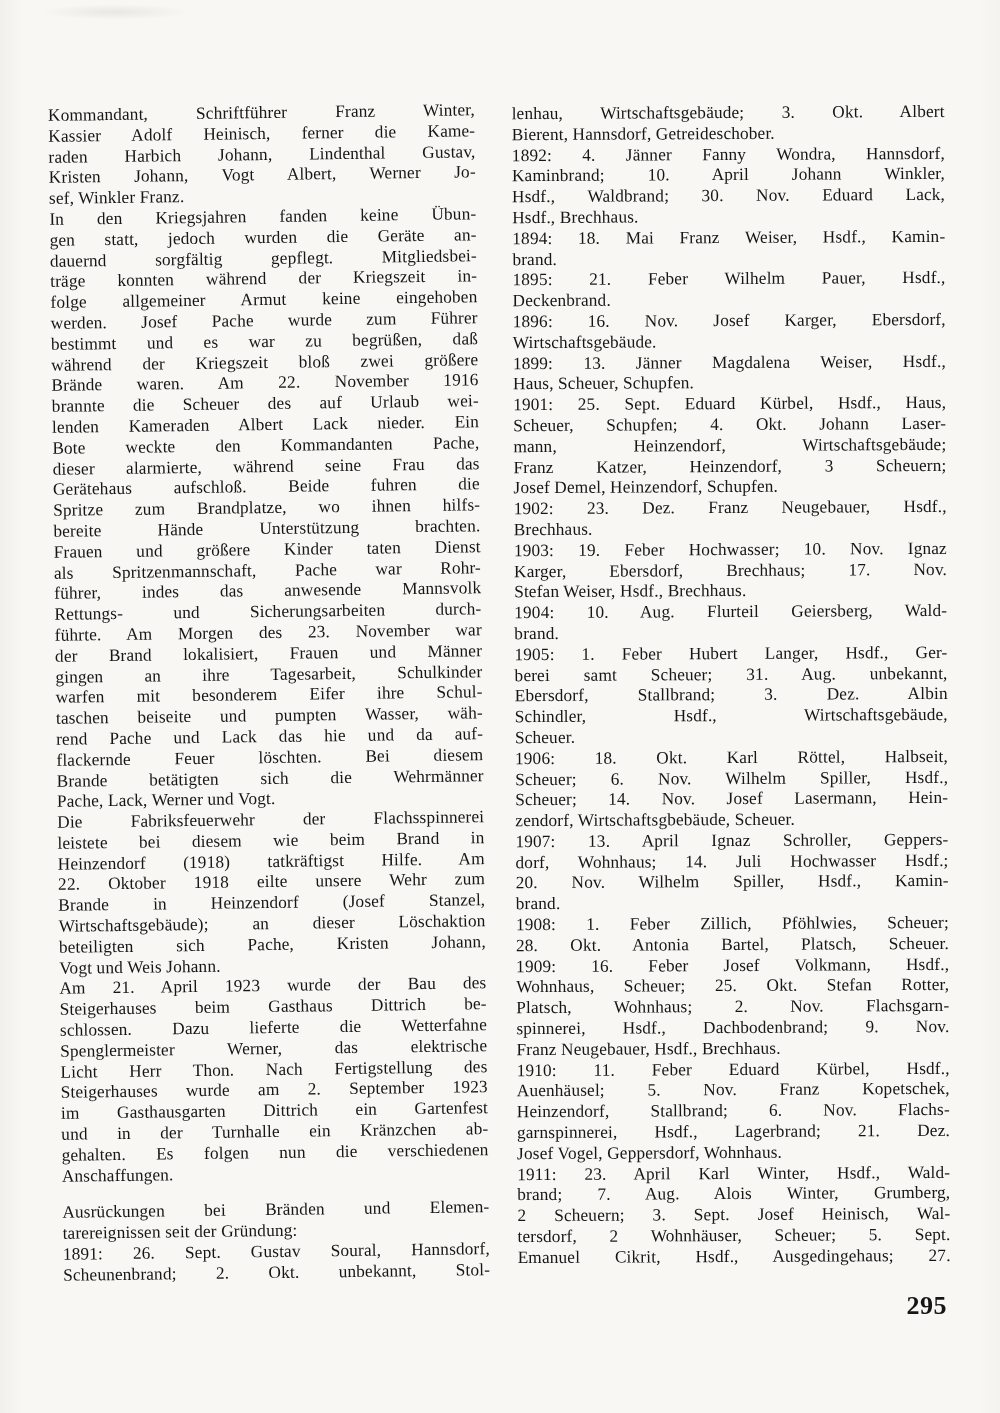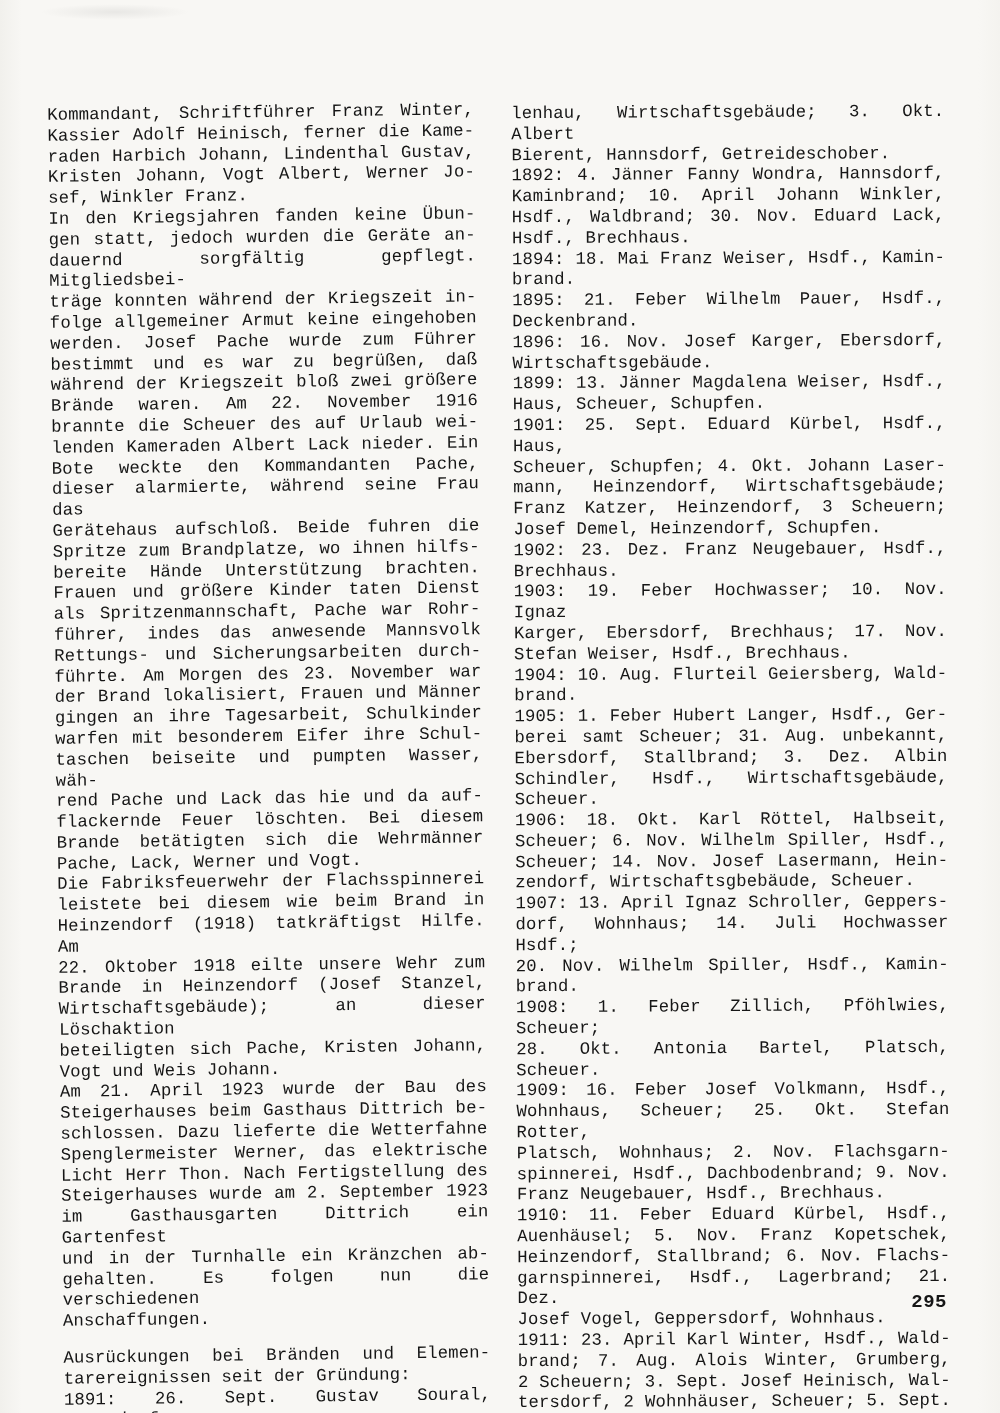--- a/index.html
+++ b/index.html
@@ -4,21 +4,21 @@
 <style>
   html, body { margin: 0; padding: 0; }
   body { background: #e9e8e4; }
   .page {
     position: relative;
     width: 1000px;
     height: 1413px;
     margin: 0 auto;
     background: #f8f7f4;
     background-image: linear-gradient(90deg, #f1f0ec 0px, #f8f7f4 22px, #f8f7f4 978px, #f4f3ef 1000px);
-    font-family: Liberation Mono, monospace;
+    font-family: Liberation Serif, serif;
     color: #161616;
     overflow: hidden;
   }
   .col { position: absolute; top: 103px; }
   .col-left  { left: 54px;  width: 427px; transform: rotate(-0.75deg); transform-origin: 50% 40%; }
   .col-right { left: 514px; width: 433px; transform: rotate(-0.3deg);  transform-origin: 50% 40%; }
   .para { margin: 0; }
   .para.spaced { margin-top: 16px; }
   .line {
     font-size: 17.3px;
@@ -26,21 +26,21 @@
     text-align: justify;
     text-align-last: justify;
     white-space: normal;
     letter-spacing: 0.15px;
   }
   .line.lastline { text-align-last: left; }
   .page-number {
     position: absolute;
     top: 1291px;
     right: 53px;
-    font-size: 19px;
+    font-size: 26px;
     font-weight: bold;
     letter-spacing: 0.5px;
   }
   .scan-smudge {
     position: absolute;
     top: 4px; left: 40px;
     width: 150px; height: 16px;
     background: radial-gradient(ellipse at center, rgba(90,90,90,0.10), rgba(90,90,90,0) 70%);
     pointer-events: none;
   }

